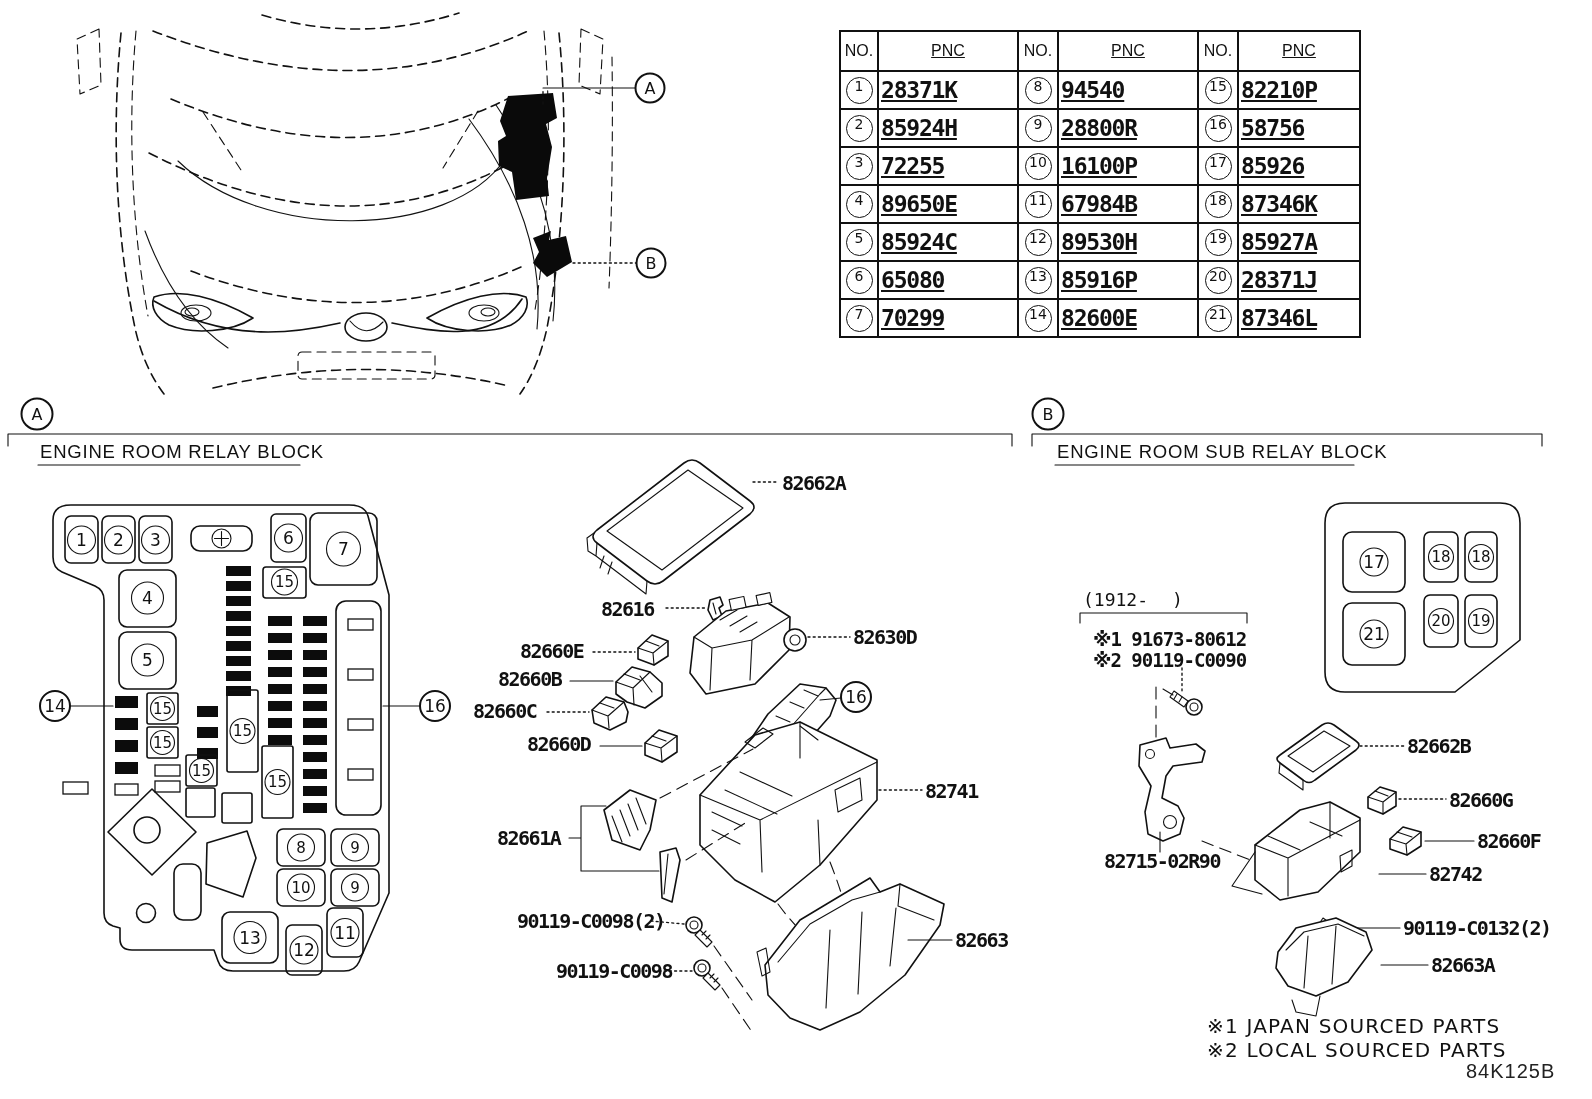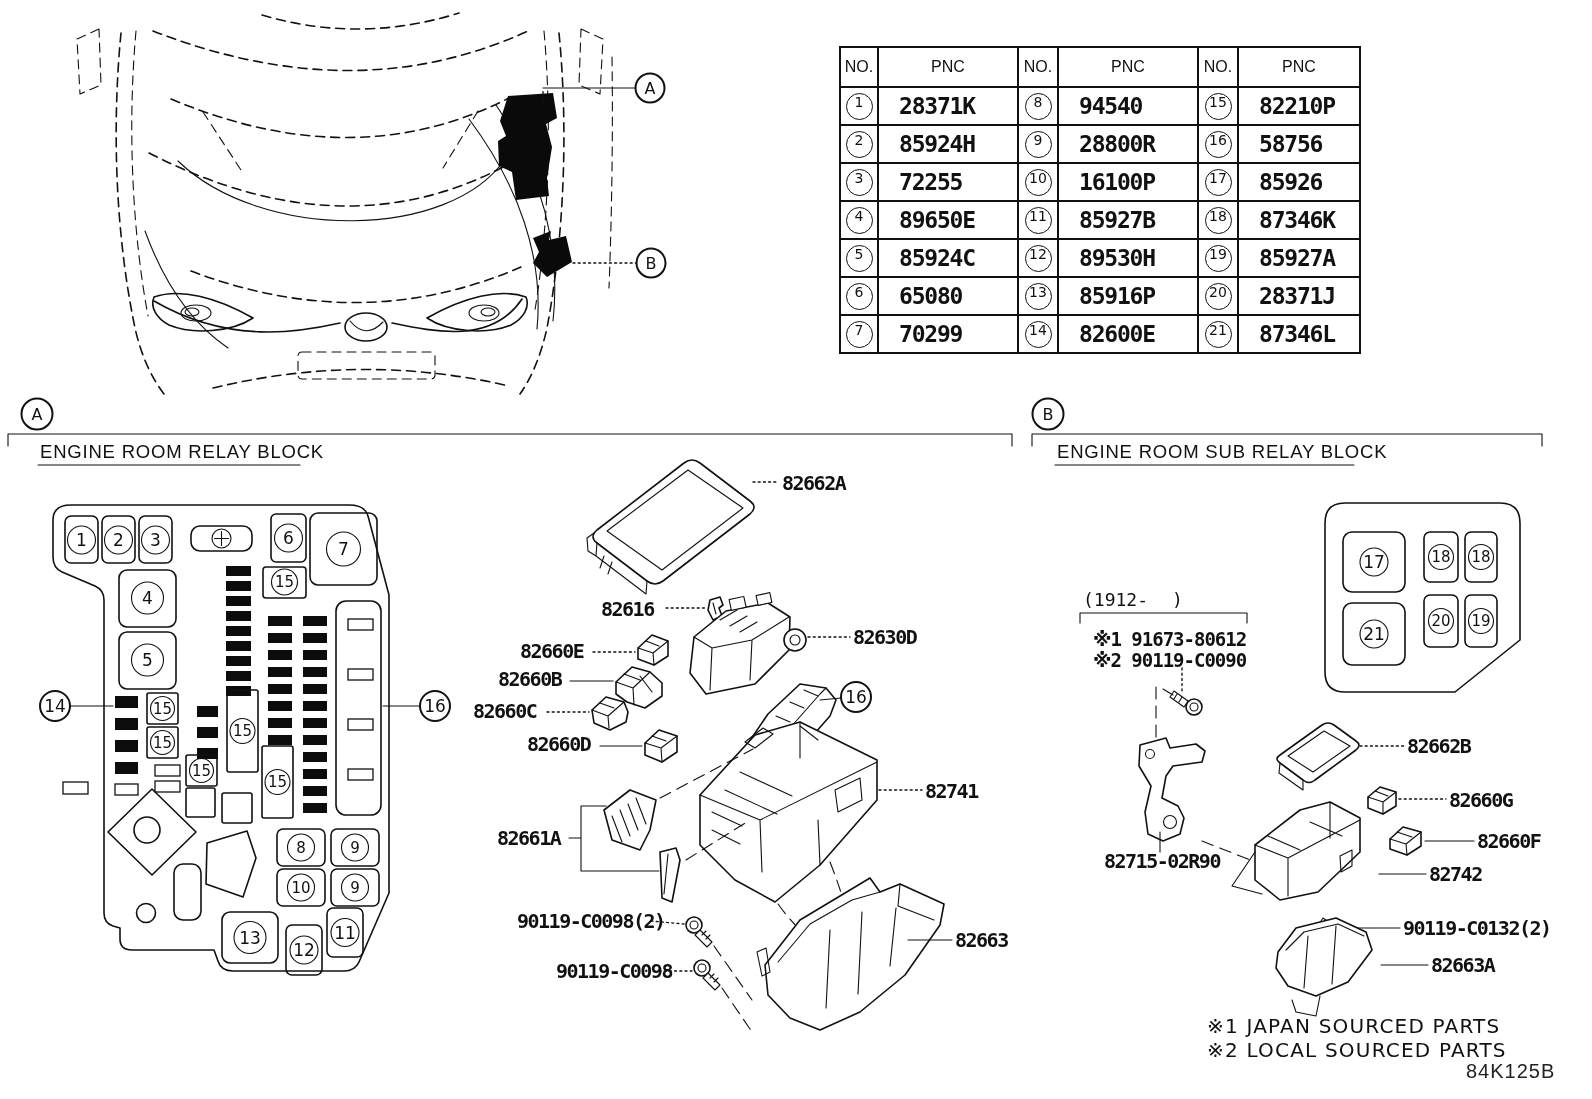--- a/index.html
+++ b/index.html
@@ -23,30 +23,30 @@
   .ttl  {font:400 18.5px "Liberation Sans",sans-serif;letter-spacing:.8px;fill:#111;}
   .cnum {font:400 15px "DejaVu Sans",sans-serif;fill:#111;text-anchor:middle;}
   .cnum2{font:400 17px "DejaVu Sans",sans-serif;fill:#111;text-anchor:middle;}
   .mk   {font:400 16px "DejaVu Sans",sans-serif;fill:#111;text-anchor:middle;}
   .ref  {font:700 19px "DejaVu Sans Mono","DejaVu Sans",monospace;letter-spacing:-1px;fill:#111;}
   .date {font:400 18px "DejaVu Sans Mono",monospace;fill:#111;}
   .foot {font:400 20px "DejaVu Sans","Liberation Sans",sans-serif;letter-spacing:1.2px;fill:#111;}
   .code {font:400 20px "Liberation Sans",sans-serif;letter-spacing:1px;fill:#222;}
 
   
-  #parts-table{position:absolute;left:839px;top:46px;border-collapse:collapse;
+  #parts-table{position:absolute;left:839px;top:30px;border-collapse:collapse;
                background:#fff;table-layout:fixed;}
   #parts-table th,#parts-table td{border:2px solid #111;padding:0;overflow:hidden;}
   #parts-table{border:2.5px solid #111;}
   #parts-table th{height:38px;font:400 16px "Liberation Sans",sans-serif;border-bottom:2.5px solid #111;}
   #parts-table td{height:36px;}
-  #parts-table td.pnc,#parts-table th.pnc-h{border-left:1.5px dotted #111;}
+  #parts-table td.pnc,#parts-table th.pnc-h{border-left:1.5px dotted #111;text-decoration:underline;}
   #parts-table td.no,#parts-table th.no-h{border-left:2.5px solid #111;}
   #parts-table td.pnc{font:700 23px "DejaVu Sans Mono",monospace;letter-spacing:-1.2px;
-                      padding-left:20px;vertical-align:middle;}
+                      padding-left:2px;vertical-align:middle;}
   #parts-table td.no{text-align:center;vertical-align:middle;}
   .circ{display:inline-block;width:25px;height:25px;line-height:25px;border:1.6px solid #111;
         border-radius:50%;font:400 14px "DejaVu Sans",sans-serif;text-align:center;}
   .w-no1{width:38px;}.w-pnc1{width:140px;}.w-no2{width:40px;}.w-pnc2{width:140px;}
   .w-no3{width:40px;}.w-pnc3{width:122px;}
 </style>
 </head>
 <body>
 
 <div id="stage">
@@ -594,21 +594,21 @@
           <td class="pnc">72255</td>
           <td class="no"><span class="circ">10</span></td>
           <td class="pnc">16100P</td>
           <td class="no"><span class="circ">17</span></td>
           <td class="pnc">85926</td>
         </tr>
         <tr>
           <td class="no"><span class="circ">4</span></td>
           <td class="pnc">89650E</td>
           <td class="no"><span class="circ">11</span></td>
-          <td class="pnc">85927B</td>
+          <td class="pnc">67984B</td>
           <td class="no"><span class="circ">18</span></td>
           <td class="pnc">87346K</td>
         </tr>
         <tr>
           <td class="no"><span class="circ">5</span></td>
           <td class="pnc">85924C</td>
           <td class="no"><span class="circ">12</span></td>
           <td class="pnc">89530H</td>
           <td class="no"><span class="circ">19</span></td>
           <td class="pnc">85927A</td>

